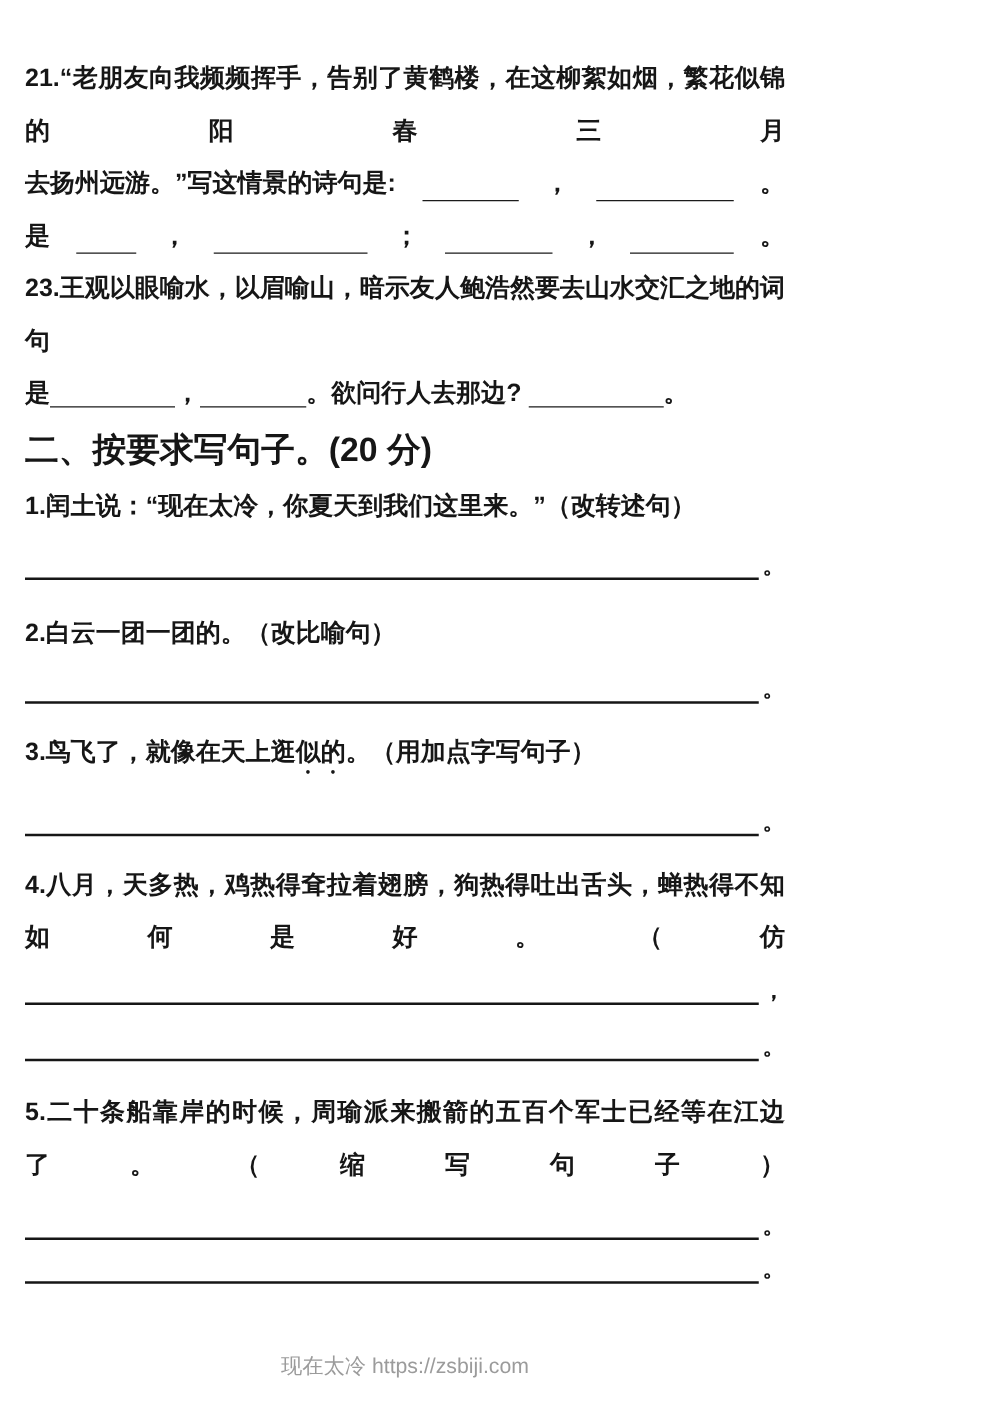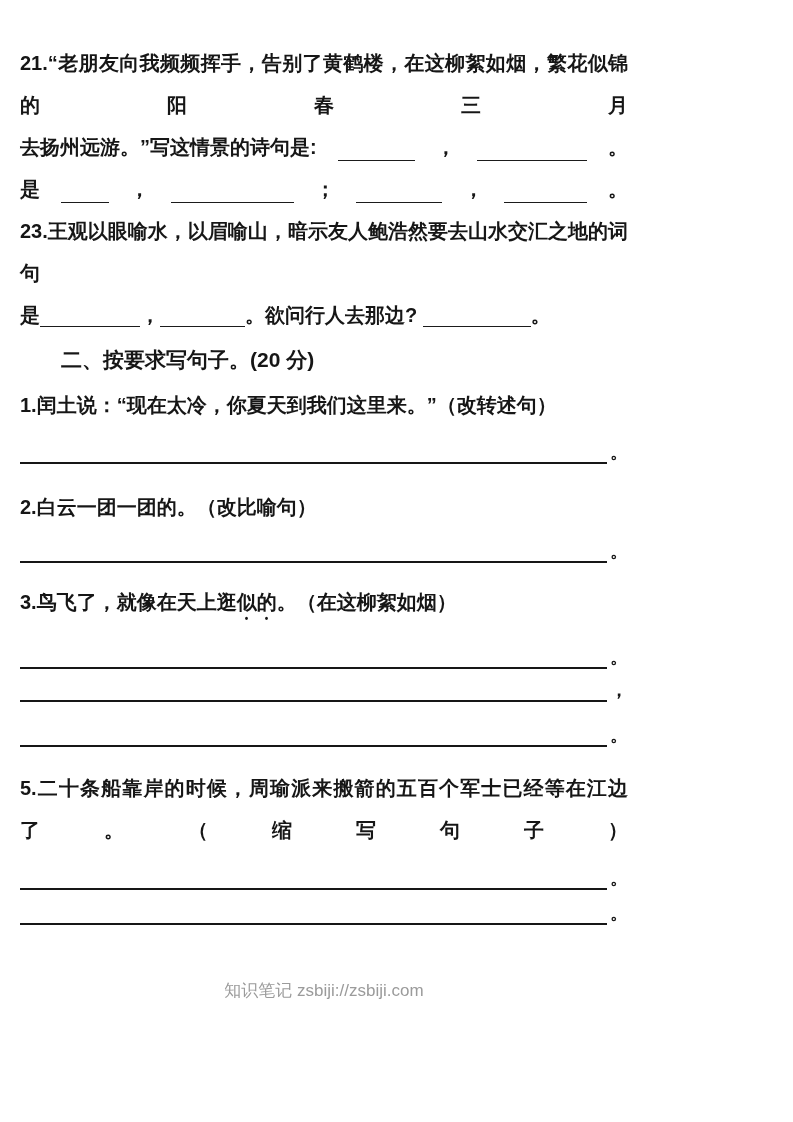--- a/index.html
+++ b/index.html
@@ -13,21 +13,21 @@
 
   .q { font-size:20px; line-height:42px; font-weight:600; }
   .stretch { text-align:justify; text-align-last:justify; }
 
   .flexline { display:flex; align-items:flex-end; font-size:20px; line-height:42px; font-weight:600;gap:21px; }
   .flexline > span { white-space:nowrap; }
   .fblank { flex-basis:0; align-self:flex-end; height:2px; border-bottom:1.5px solid #1b1b1b; margin-bottom:7px; }
 
   .blank { display:inline-block; height:14px; border-bottom:1.5px solid #1b1b1b; vertical-align:-5px; }
 
-  .heading { font-size:21px; line-height:42px; font-weight:600;margin-left:41px; }
+  .heading { font-size:27px; line-height:42px; font-weight:600; }
 
   .ans { display:flex; align-items:flex-end; }
   .ans .rule { flex:1; border-bottom:2px solid #161616; height:2px; }
   .ans .tail { font-size:18px; font-weight:600; line-height:1; margin-left:3px; transform:translateY(-3px); }
 
   .dotchar {
     -webkit-text-emphasis:filled dot #161616;
     -webkit-text-emphasis-position:under;
     text-emphasis:filled dot #161616;
     text-emphasis-position:under left;
@@ -75,27 +75,28 @@
     <span class="tail">。</span>
   </div>
 
   <div class="q" style="margin-top:22px">2.白云一团一团的。（改比喻句）</div>
   <div class="ans" style="height:35px">
     <span class="rule"></span>
     <span class="tail">。</span>
   </div>
 
   <div class="q" style="margin-top:18px">
-    <span>3.鸟飞了，就像在天上逛</span><span class="dotchar">似的</span><span>。（在这柳絮如烟）</span>
+    <span>3.鸟飞了，就像在天上逛</span><span class="dotchar">似的</span><span>。（用加点字写句子）</span>
   </div>
   <div class="ans" style="height:45px">
     <span class="rule"></span>
     <span class="tail">。</span>
   </div>
 
+  <div class="q stretch" style="margin-top:18px">4.八月，天多热，鸡热得耷拉着翅膀，狗热得吐出舌头，蝉热得不知如何是好。（仿</div>
   <div class="ans" style="height:33px">
     <span class="rule"></span>
     <span class="tail">，</span>
   </div>
   <div class="ans" style="height:45px">
     <span class="rule"></span>
     <span class="tail">。</span>
   </div>
 
   <div class="q stretch" style="margin-top:20px">5.二十条船靠岸的时候，周瑜派来搬箭的五百个军士已经等在江边了。（缩写句子）</div>
@@ -103,16 +104,16 @@
     <span class="rule"></span>
     <span class="tail">。</span>
   </div>
 
   <div class="ans" style="height:35px">
     <span class="rule"></span>
     <span class="tail">。</span>
   </div>
 
   <div class="footer">
-    <span>知识笔记 zsbiji://zsbiji.com</span>
+    <span>现在太冷 https://zsbiji.com</span>
   </div>
 
 </div>
 
 </body></html>

